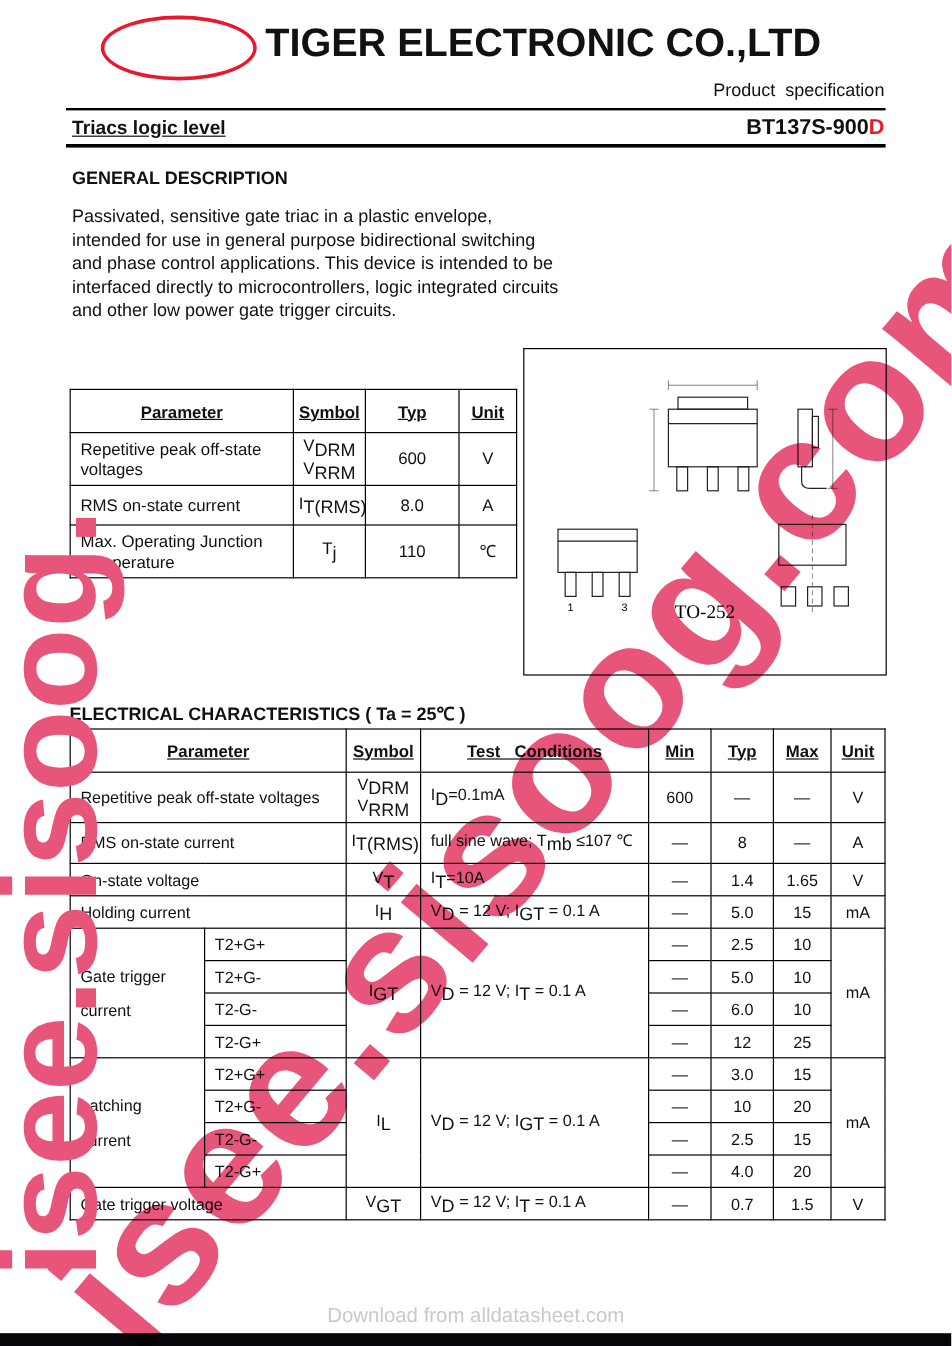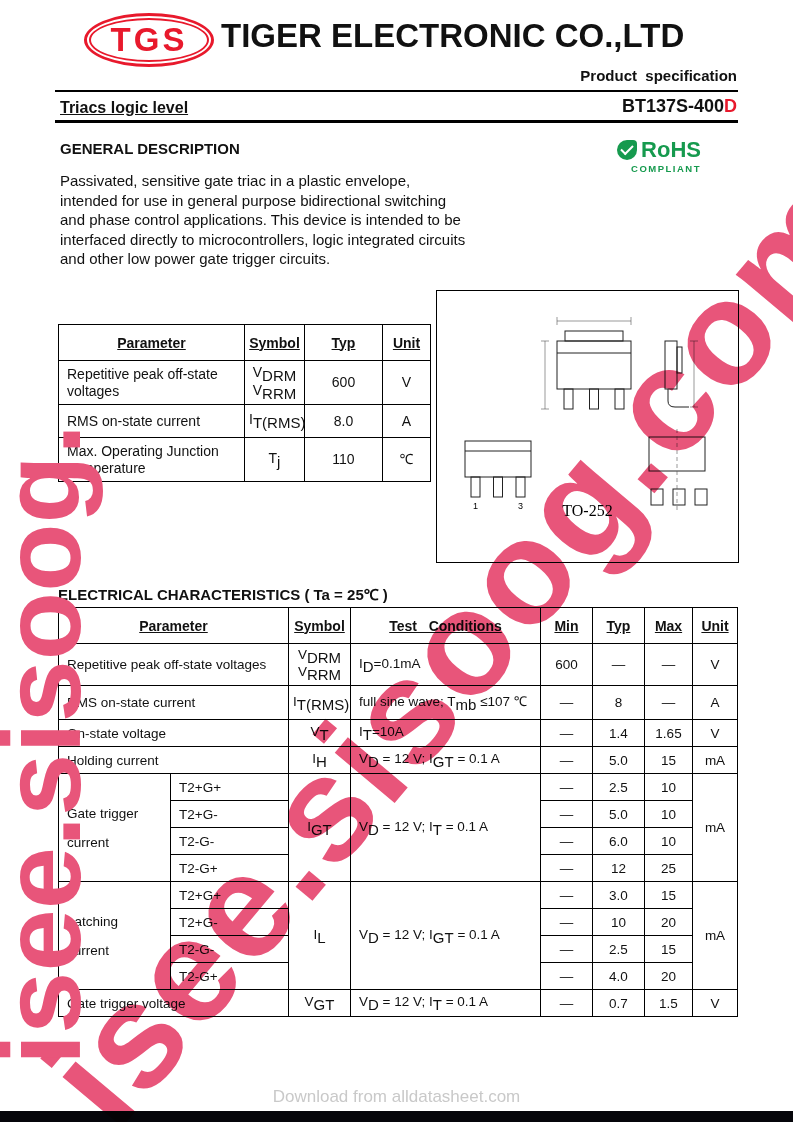--- a/index.html
+++ b/index.html
@@ -6,21 +6,21 @@
   .page{position:relative;width:793px;height:1122px;background:#fff;overflow:hidden;
         font-family:"Liberation Sans",sans-serif;color:#111;}
 
   
   .logo{position:absolute;left:84px;top:13px;width:130px;height:54px;}
   .logo-outer{position:absolute;inset:0;border:3px solid var(--red);border-radius:50%;}
   .logo-inner{position:absolute;inset:5px;border:2px solid var(--red);border-radius:50%;
               display:flex;align-items:center;justify-content:center;}
   .logo-text{color:var(--red);font-size:33px;font-weight:bold;letter-spacing:3px;}
   .company{position:absolute;left:221px;top:17px;font-size:33px;font-weight:bold;white-space:pre;}
-  .prod-spec{position:absolute;right:56px;top:67px;font-size:15px;font-weight:bold;white-space:pre;margin-left:44px;}
+  .prod-spec{position:absolute;right:56px;top:67px;font-size:15px;font-weight:normal;white-space:pre;margin-left:44px;}
   .rule1{position:absolute;left:55px;right:55px;top:90px;height:2px;background:#000;}
   .category{position:absolute;left:60px;top:99px;font-size:16px;font-weight:bold;text-decoration:underline;}
   .part{position:absolute;right:56px;top:96px;font-size:18px;font-weight:bold;}
   .part .suffix{color:var(--red);}
   .rule2{position:absolute;left:55px;right:55px;top:120px;height:3px;background:#000;}
 
   
   .gen-title{position:absolute;left:60px;top:140px;font-size:15px;font-weight:bold;}
   .rohs{position:absolute;right:92px;top:137px;width:110px;}
   .rohs-row{display:flex;align-items:center;gap:4px;justify-content:flex-end;}
@@ -66,39 +66,29 @@
                color:#c9c9c9;font-size:17px;}
   .footer-bar{position:absolute;left:0;right:0;bottom:0;height:11px;background:#05050a;}
 </style>
 </head>
 <body>
 
 <div class="page">
 
   <div class="logo">
     <div class="logo-outer"></div>
-    <div class="logo-inner">
-      <span class="logo-text">TGS</span>
-    </div>
   </div>
   <div class="company">TIGER ELECTRONIC CO.,LTD</div>
   <div class="prod-spec">Product  specification</div>
   <div class="rule1"></div>
   <div class="category">Triacs logic level</div>
-  <div class="part"><span>BT137S-400</span><span class="suffix">D</span></div>
+  <div class="part"><span>BT137S-900</span><span class="suffix">D</span></div>
   <div class="rule2"></div>
 
   <div class="gen-title">GENERAL DESCRIPTION</div>
-  <div class="rohs">
-    <div class="rohs-row">
-      <span class="rohs-leaf"></span>
-      <span class="rohs-name">RoHS</span>
-    </div>
-    <div class="rohs-compliant">COMPLIANT</div>
-  </div>
   <div class="desc">Passivated, sensitive gate triac in a plastic envelope, intended for use in general purpose bidirectional switching and phase control applications. This device is intended to be interfaced directly to microcontrollers, logic integrated circuits and other low power gate trigger circuits.</div>
 
   <table class="abs-table">
     <colgroup>
         <col style="width:186px">
         <col style="width:60px">
         <col style="width:78px">
         <col style="width:48px">
       </colgroup>
     <tbody>

